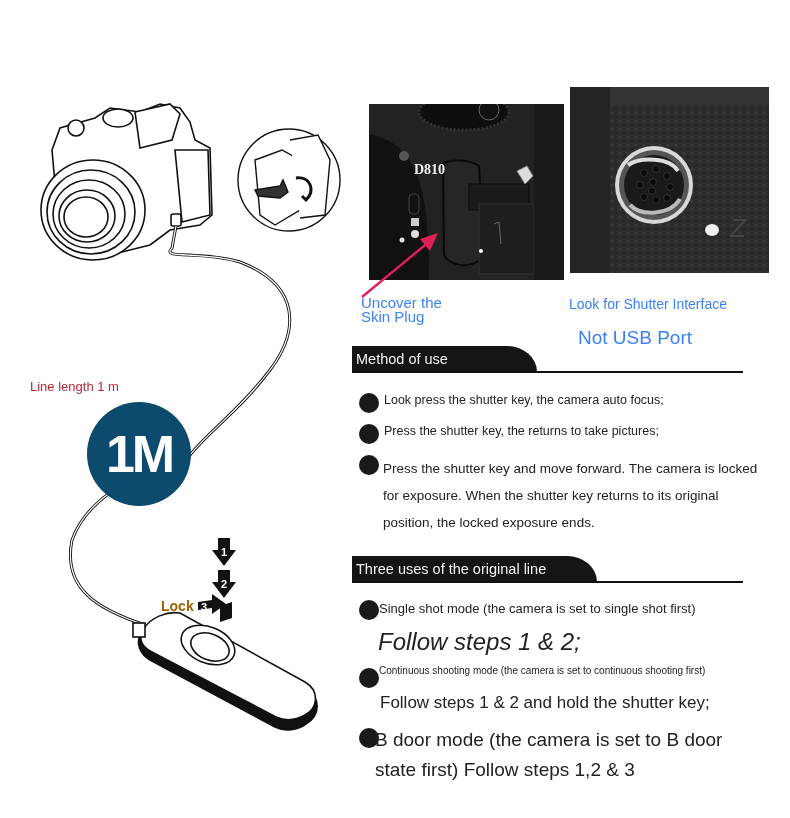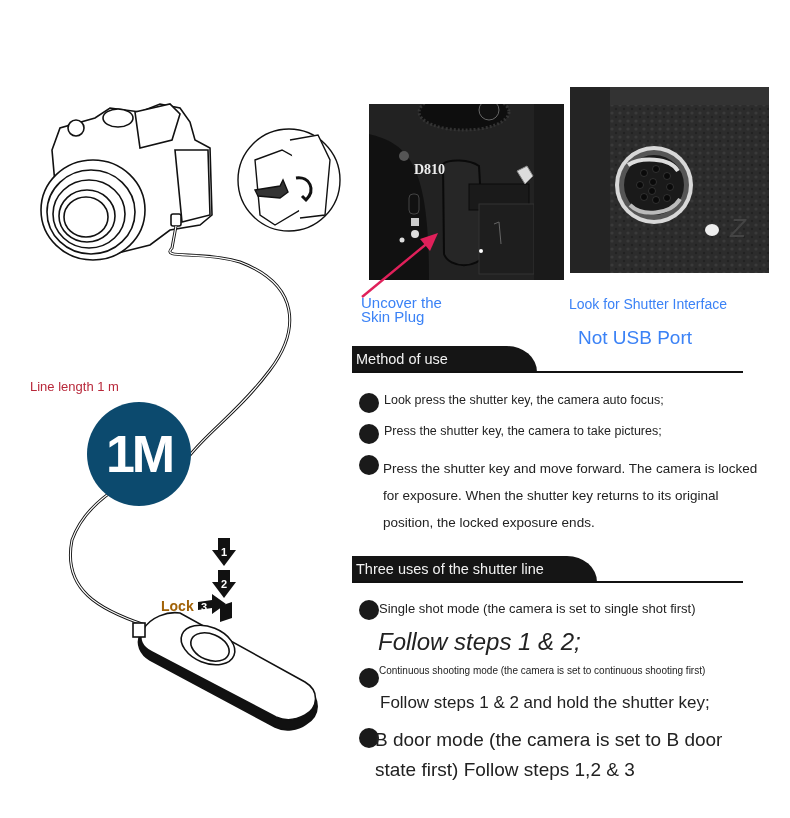--- a/index.html
+++ b/index.html
@@ -187,25 +187,25 @@
 </div>
 <div class="caption-red cap-look">Look for Shutter Interface</div>
 <div class="caption-red cap-notusb">Not USB Port</div>
 
 <div class="sec-header sec1">Method of use</div>
 <div class="sec-rule rule1"></div>
 
 <div class="dot" style="left:359px;top:393px"></div>
 <div class="txt m1">Look press the shutter key, the camera auto focus;</div>
 <div class="dot" style="left:359px;top:424px"></div>
-<div class="txt m2">Press the shutter key, the camera to take pictures;</div>
+<div class="txt m2">Press the shutter key, the returns to take pictures;</div>
 <div class="dot" style="left:359px;top:455px"></div>
 <div class="txt m3">Press the shutter key and move forward. The camera is locked for exposure. When the shutter key returns to its original position, the locked exposure ends.</div>
 
-<div class="sec-header sec2">Three uses of the shutter line</div>
+<div class="sec-header sec2">Three uses of the original line</div>
 <div class="sec-rule rule2"></div>
 
 <div class="dot" style="left:359px;top:600px"></div>
 <div class="txt u1">Single shot mode (the camera is set to single shot first)</div>
 <div class="txt u1b">Follow steps 1 &amp; 2;</div>
 
 <div class="dot" style="left:359px;top:668px"></div>
 <div class="txt u2">Continuous shooting mode (the camera is set to continuous shooting first)</div>
 <div class="txt u2b">Follow steps 1 &amp; 2 and hold the shutter key;</div>
 

